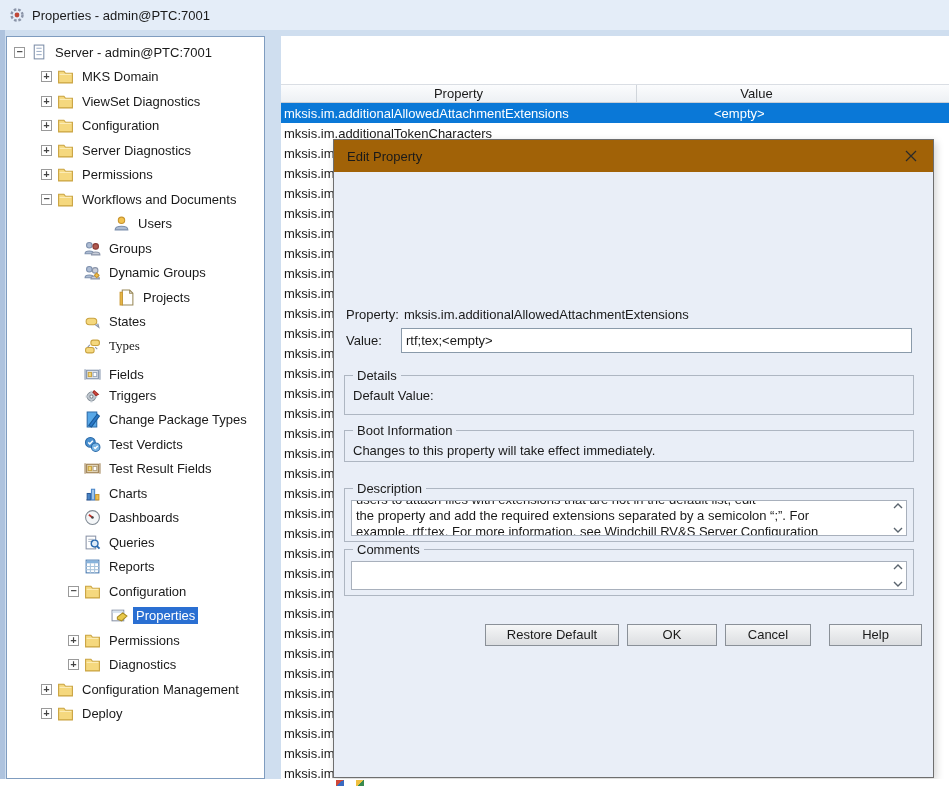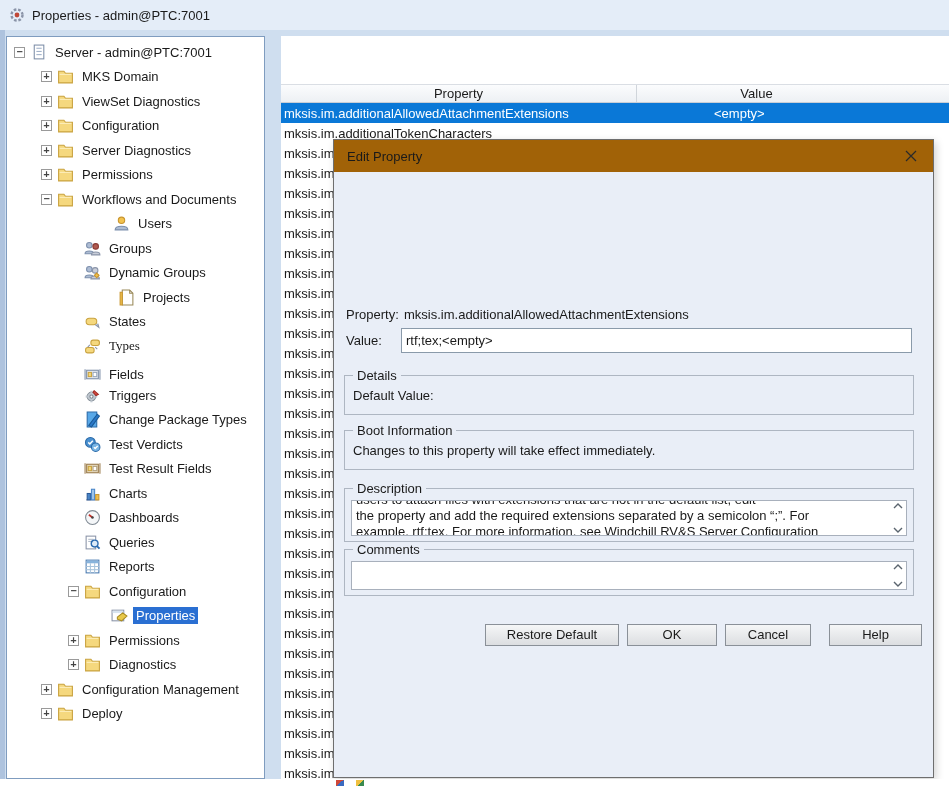--- a/index.html
+++ b/index.html
@@ -556,21 +556,21 @@
     <span class="dlg-label" style="left:12px;top:193px;">Value:</span>
     <div class="value-input">
       <span>rtf;tex;&lt;empty&gt;</span>
     </div>
 
     <div class="grp" style="left:10px;top:235px;width:570px;height:40px;">
       <span class="grp-label">Details</span>
       <span class="grp-content">Default Value:</span>
     </div>
 
-    <div class="grp" style="left:10px;top:290px;width:570px;height:40px;">
+    <div class="grp" style="left:10px;top:290px;width:570px;height:32px;">
       <span class="grp-label">Boot Information</span>
       <span class="grp-content">Changes to this property will take effect immediately.</span>
     </div>
 
     <div class="grp" style="left:10px;top:348px;width:570px;height:54px;">
       <span class="grp-label">Description</span>
       <div class="textarea">
         <div class="ta-text" id="desc-text">users to attach files with extensions that are not in the default list, edit
 the property and add the required extensions separated by a semicolon “;”. For
 example, rtf;tex. For more information, see Windchill RV&amp;S Server Configuration</div>

